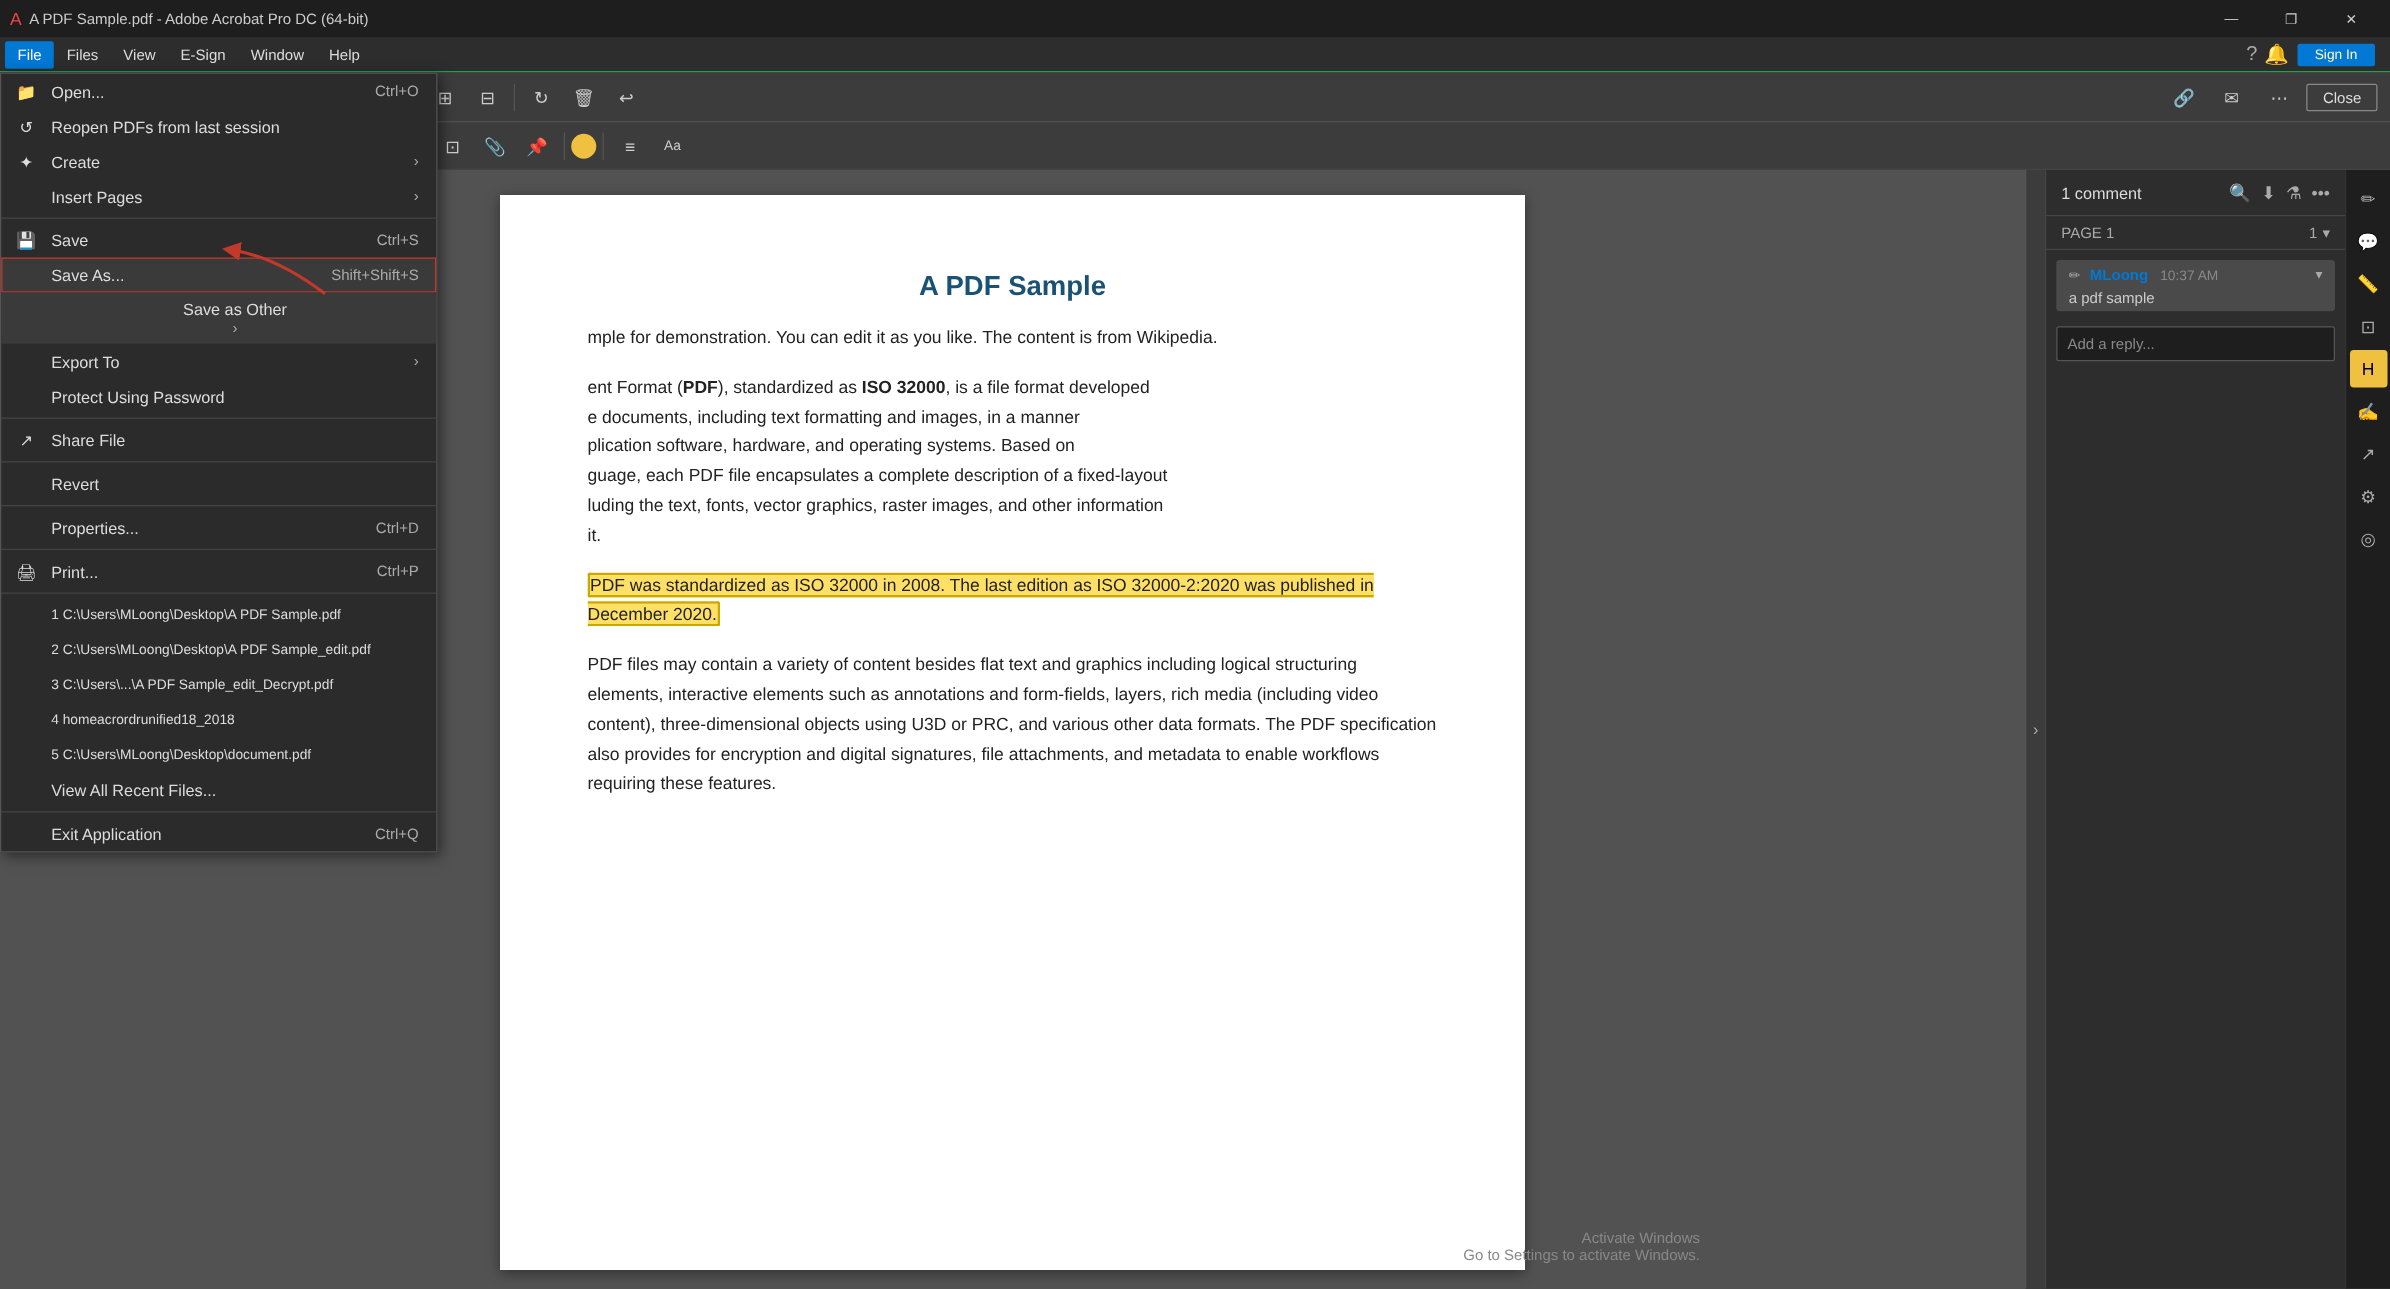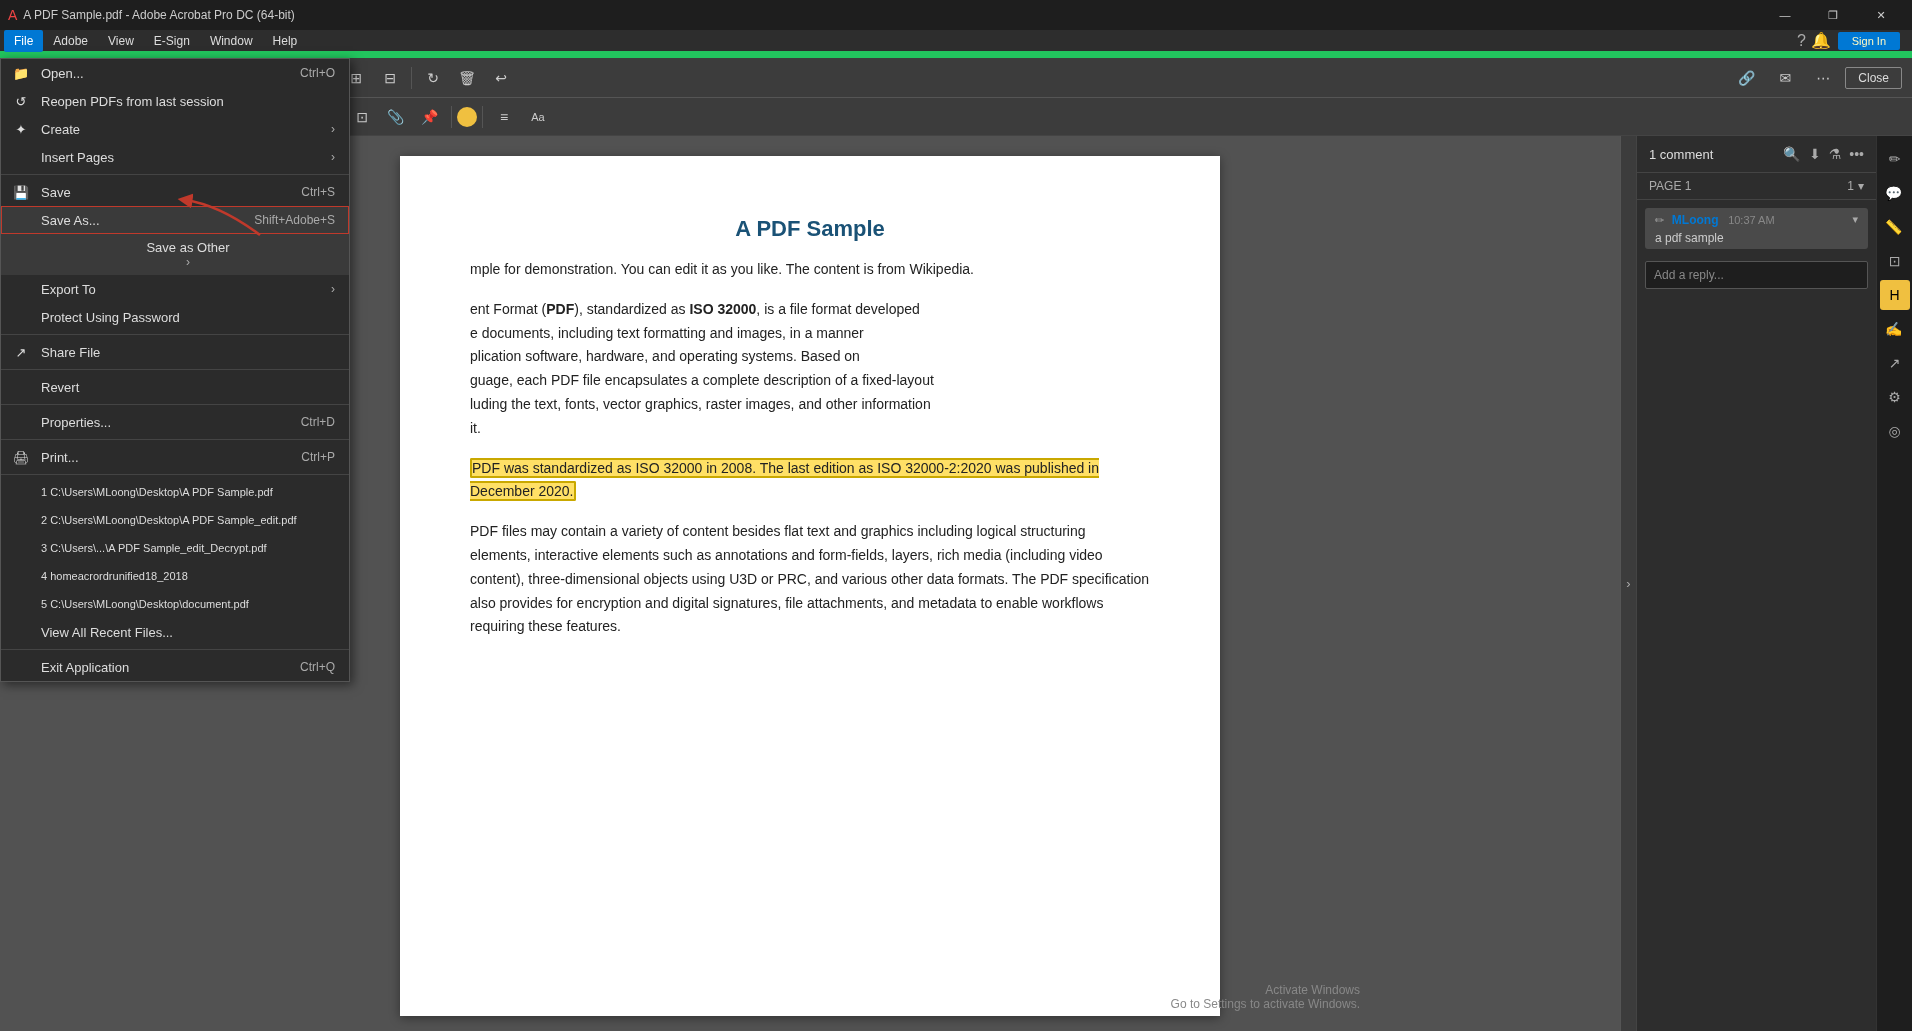--- a/index.html
+++ b/index.html
@@ -20,21 +20,21 @@
     .title-bar-controls { display: flex; align-items: center; gap: 2px; }
     .title-btn { width: 46px; height: 30px; display: flex; align-items: center; justify-content: center; cursor: pointer; font-size: 11px; color: #ccc; background: transparent; border: none; }
 
     
     .menu-bar {
       height: 28px;
       background: #2d2d2d;
       display: flex;
       align-items: center;
       padding: 0 4px;
-      border-bottom: 7px solid #22c55e;
+      border-bottom: 1px solid #22c55e;
     }
     .menu-item {
       padding: 4px 10px;
       cursor: pointer;
       font-size: 12px;
       color: #ddd;
       border-radius: 2px;
       position: relative;
     }
     .menu-item:hover, .menu-item.active { background: #0078d4; color: #fff; }
@@ -293,21 +293,21 @@
   </div>
   <div class="title-bar-controls">
     <button class="title-btn">—</button>
     <button class="title-btn">❐</button>
     <button class="title-btn close">✕</button>
   </div>
 </div>
 
 <div class="menu-bar">
   <div class="menu-item active">File</div>
-  <div class="menu-item">Adobe</div>
+  <div class="menu-item">Files</div>
   <div class="menu-item">View</div>
   <div class="menu-item">E-Sign</div>
   <div class="menu-item">Window</div>
   <div class="menu-item">Help</div>
 
   <div class="header-right-controls">
     <span style="color:#aaa; font-size:16px; cursor:pointer;">?</span>
     <span style="color:#aaa; font-size:16px; cursor:pointer;">🔔</span>
     <button class="sign-in-btn">Sign In</button>
   </div>
@@ -342,21 +342,21 @@
 
   <div class="dropdown-item">
     <span class="icon-area">💾</span>
     <span>Save</span>
     <span class="shortcut">Ctrl+S</span>
   </div>
 
   <div class="dropdown-item highlighted">
     <span class="icon-area"></span>
     <span>Save As...</span>
-    <span class="shortcut">Shift+Adobe+S</span>
+    <span class="shortcut">Shift+Shift+S</span>
   </div>
 
   <div class="dropdown-item active">
     <span class="icon-area"></span>
     <span>Save as Other</span>
     <span class="arrow">›</span>
   </div>
 
   <div class="dropdown-item">
     <span class="icon-area"></span>

